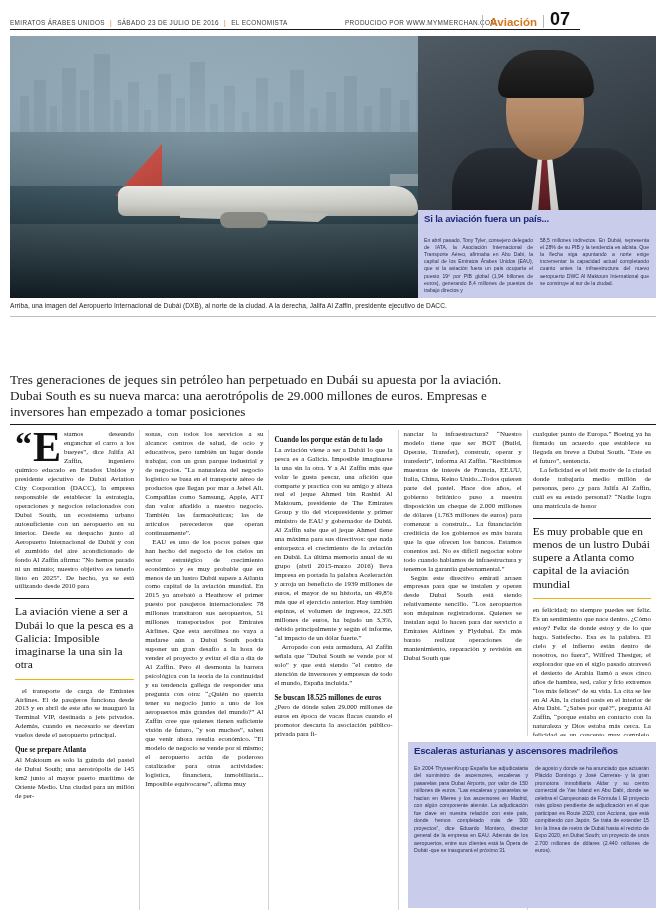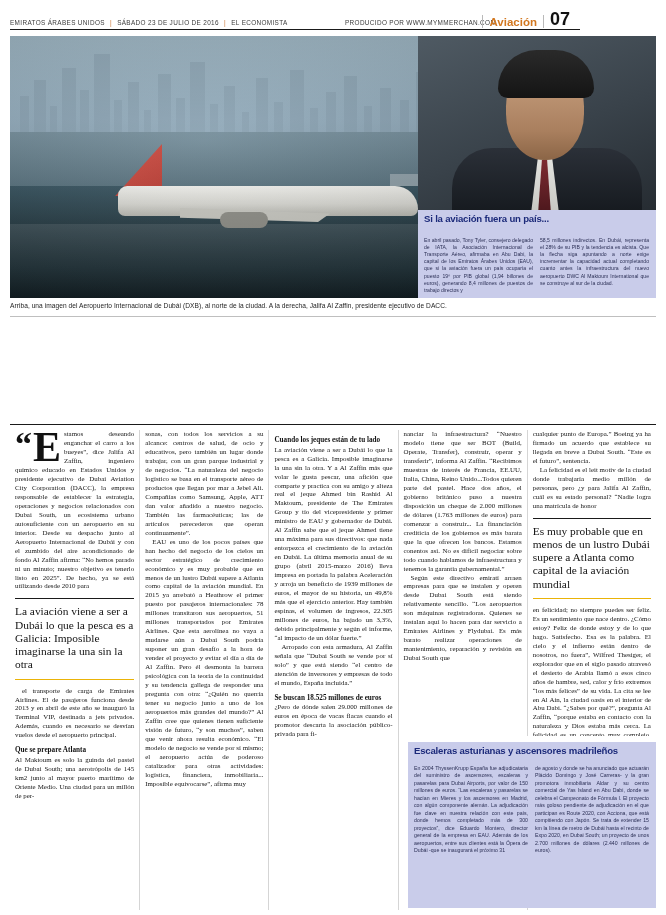--- a/index.html
+++ b/index.html
@@ -337,20 +337,21 @@
     <div class="infobox-title">Si la aviación fuera un país...</div>
     <div class="infobox-cols">
       <div class="infobox-col">En abril pasado, Tony Tyler, consejero delegado de IATA, la Asociación Internacional de Transporte Aéreo, afirmaba en Abu Dabi, la capital de los Emiratos Árabes Unidos (EAU), que si la aviación fuera un país ocuparía el puesto 19º por PIB global (1,94 billones de euros), generando 8,4 millones de puestos de trabajo directos y</div>
       <div class="infobox-col">58,5 millones indirectos. En Dubái, representa el 28% de su PIB y la tendencia es alcista. Que la flecha siga apuntando a norte exige incrementar la capacidad actual completando cuanto antes la infraestructura del nuevo aeropuerto DWC Al Maktoum International que se construye al sur de la ciudad.</div>
     </div>
   </div>
 
   <div class="caption">Arriba, una imagen del Aeropuerto Internacional de Dubái (DXB), al norte de la ciudad. A la derecha, Jalifa Al Zaffin, presidente ejecutivo de DACC.</div>
   <div class="cap-rule"></div>
 
+  <div class="deck">Tres generaciones de jeques sin petróleo han perpetuado en Dubái su apuesta por la aviación. Dubai South es su nueva marca: una aerotrópolis de 29.000 millones de euros. Empresas e inversores han empezado a tomar posiciones</div>
   <div class="head-rule"></div>
 
   <div class="cols">
 
     <div class="col">
       <div class="dropwrap">
         <span class="openq">“</span>
         <span class="dropcap">E</span>
         <p class="nofirst">stamos deseando enganchar el carro a los bueyes”, dice Jalifa Al Zaffin, ingeniero químico educado en Estados Unidos y presidente ejecutivo de Dubai Aviation City Corporation (DACC), la empresa responsable de establecer la estrategia, operaciones y negocios relacionados con Dubai South, un ecosistema urbano autosuficiente con un aeropuerto en su interior. Desde su despacho junto al Aeropuerto Internacional de Dubái y con el zumbido del aire acondicionado de fondo Al Zaffin afirma: “No hemos parado ni un minuto; nuestro objetivo es tenerlo listo en 2025”. De hecho, ya se está utilizando desde 2010 para</p>
       </div>
@@ -359,21 +360,21 @@
       <div class="subhead">Que se prepare Atlanta</div>
       <p class="nofirst">Al Maktoum es solo la guinda del pastel de Dubai South; una aerotrópolis de 145 km2 junto al mayor puerto marítimo de Oriente Medio. Una ciudad para un millón de per-</p>
     </div>
 
     <div class="col">
       <p class="nofirst">sonas, con todos los servicios a su alcance: centros de salud, de ocio y educativos, pero también un lugar donde trabajar, con un gran parque industrial y de negocios. “La naturaleza del negocio logístico se basa en el transporte aéreo de productos que llegan por mar a Jebel Ali. Compañías como Samsung, Apple, ATT dan valor añadido a nuestro negocio. También las farmacéuticas; las de artículos perecederos que operan continuamente”.</p>
       <p>EAU es uno de los pocos países que han hecho del negocio de los cielos un sector estratégico de crecimiento económico y es muy probable que en menos de un lustro Dubái supere a Atlanta como capital de la aviación mundial. En 2015 ya arrebató a Heathrow el primer puesto por pasajeros internacionales: 78 millones transitaron sus aeropuertos, 51 millones transportados por Emirates Airlines. Que esta aerolínea no vaya a mudarse aún a Dubai South podría suponer un gran desafío a la hora de vender el proyecto y evitar el día a día de Al Zaffin. Pero él desmonta la barrera psicológica con la teoría de la continuidad y su tendencia gallega de responder una pregunta con otra: “¿Quién no querría tener su negocio junto a uno de los aeropuertos más grandes del mundo?” Al Zaffin cree que quienes tienen suficiente visión de futuro, “y son muchos”, saben que venir ahora resulta económico. “El modelo de negocio se vende por sí mismo; el aeropuerto actúa de poderoso catalizador para otras actividades: logística, financiera, inmobiliaria... Imposible equivocarse”, afirma muy</p>
     </div>
 
     <div class="col">
-      <div class="subhead">Cuando los jeques están de tu lado</div>
+      <div class="subhead">Cuando los porque están de tu lado</div>
       <p class="nofirst">La aviación viene a ser a Dubái lo que la pesca es a Galicia. Imposible imaginarse la una sin la otra. Y a Al Zaffin más que volar le gusta pescar, una afición que comparte y practica con su amigo y alteza real el jeque Ahmed bin Rashid Al Maktoum, presidente de The Emirates Group y tío del vicepresidente y primer ministro de EAU y gobernador de Dubái. Al Zaffin sabe que el jeque Ahmed tiene una máxima para sus directivos: que nada entorpezca el crecimiento de la aviación en Dubái. La última memoria anual de su grupo (abril 2015-marzo 2016) lleva impresa en portada la palabra Aceleración y arroja un beneficio de 1939 millones de euros, el mayor de su historia, un 49,8% más que el ejercicio anterior. Hay también espinas, el volumen de ingresos, 22.305 millones de euros, ha bajado un 3,3%, debido principalmente y según el informe, “al impacto de un dólar fuerte.”</p>
       <p>Arropado con esta armadura, Al Zaffin señala que “Dubai South se vende por sí solo” y que está siendo “el centro de atención de inversores y empresas de todo el mundo, España incluida.”</p>
       <div class="subhead">Se buscan 18.525 millones de euros</div>
       <p class="nofirst">¿Pero de dónde salen 29.000 millones de euros en época de vacas flacas cuando el promotor descarta la asociación público-privada para fi-</p>
     </div>
 
     <div class="col">
       <p class="nofirst">nanciar la infraestructura? “Nuestro modelo tiene que ser BOT (Build, Operate, Transfer), construir, operar y transferir”, informa Al Zaffin. “Recibimos muestras de interés de Francia, EE.UU, Italia, China, Reino Unido...Todos quieren parte del pastel. Hace dos años, el gobierno británico puso a nuestra disposición un cheque de 2.000 millones de dólares (1.763 millones de euros) para comenzar a construir... La financiación crediticia de los gobiernos es más barata que la que ofrecen los bancos. Estamos conentos así. No es difícil negociar sobre todo cuando hablamos de infraestructura y tenemos la garantía gubernamental.”</p>
       <p>Según este directivo emiratí arraen empresas para que se instalen y operen desde Dubai South está siendo relativamente sencillo. “Los aeropuertos son máquinas registradoras. Quienes se instalan aquí lo hacen para dar servicio a Emirates Airlines y Flydubai. Es más barato realizar operaciones de mantenimiento, reparación y revisión en Dubai South que</p>
     </div>

